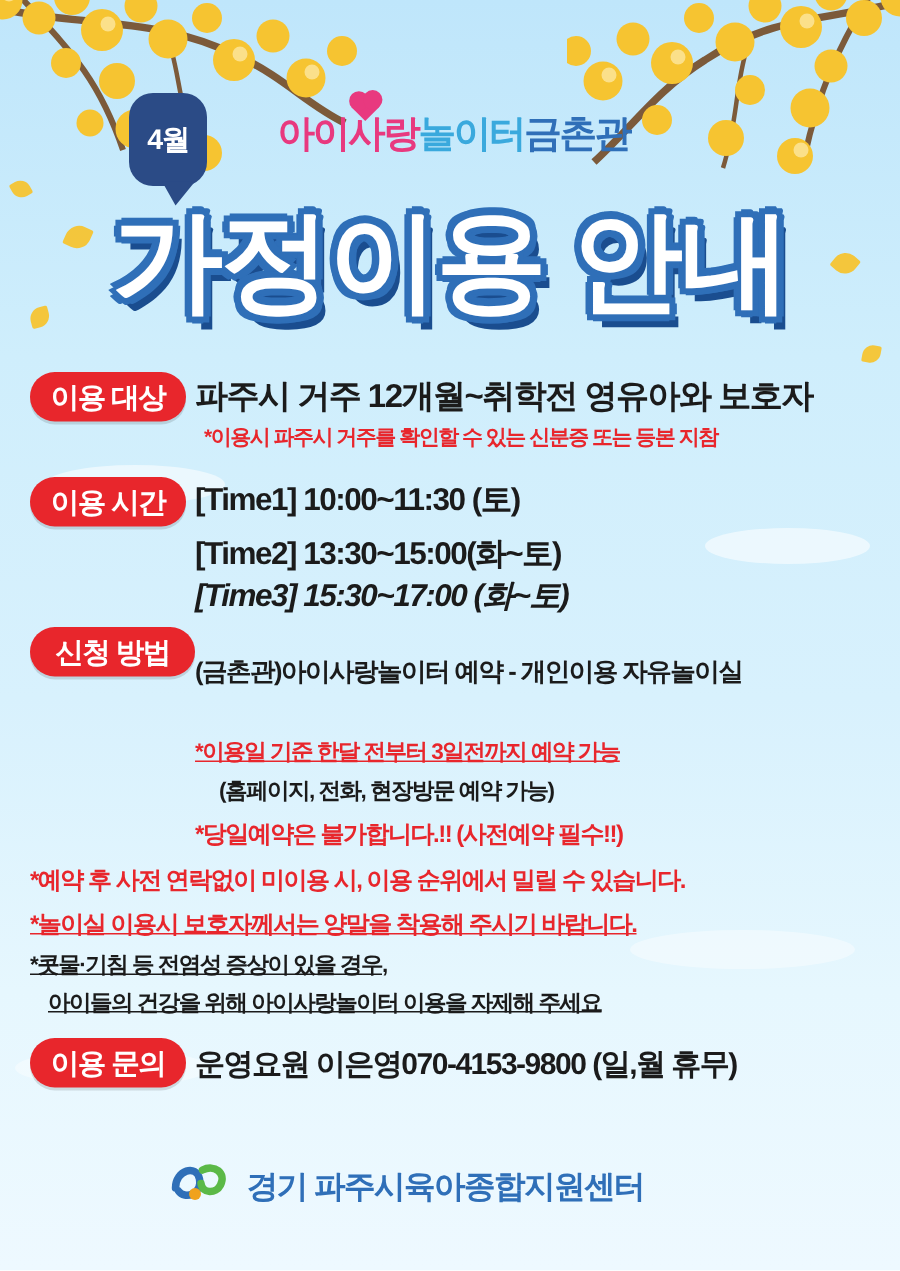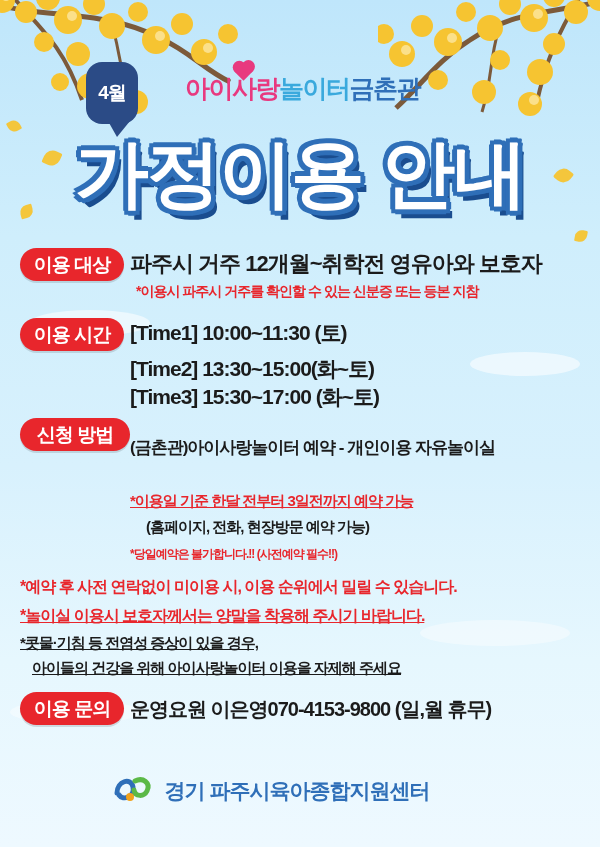--- a/index.html
+++ b/index.html
@@ -180,30 +180,30 @@
     <span>이용 대상</span>
   </div>
   <div class="row-text" style="left:130px;top:249px;font-size:22px;">파주시 거주 12개월~취학전 영유아와 보호자</div>
   <div class="note red" style="left:136px;top:283px;font-size:14px;">*이용시 파주시 거주를 확인할 수 있는 신분증 또는 등본 지참</div>
 
   <div class="lbl" style="left:20px;top:318px;width:104px;height:33px;">
     <span>이용 시간</span>
   </div>
   <div class="row-text" style="left:130px;top:319px;font-size:21px;">[Time1] 10:00~11:30 (토)</div>
   <div class="row-text" style="left:130px;top:355px;font-size:21px;">[Time2] 13:30~15:00(화~토)</div>
-  <div class="row-text" style="left:130px;top:383px;font-size:21px;">[Time3] 15:30~17:00 (화~토)</div>
+  <div class="row-text" style="left:130px;top:383px;font-size:21px;font-style:italic;">[Time3] 15:30~17:00 (화~토)</div>
 
   <div class="lbl" style="left:20px;top:418px;width:110px;height:33px;">
     <span>신청 방법</span>
   </div>
   <div class="row-text" style="left:130px;top:436px;font-size:17px;">(금촌관)아이사랑놀이터 예약 - 개인이용 자유놀이실</div>
 
   <div class="note red ul" style="left:130px;top:492px;font-size:15px;">*이용일 기준 한달 전부터 3일전까지 예약 가능</div>
   <div class="note dark" style="left:146px;top:518px;font-size:15px;">(홈페이지, 전화, 현장방문 예약 가능)</div>
-  <div class="note red" style="left:130px;top:546px;font-size:12px;">*당일예약은 불가합니다.!! (사전예약 필수!!)</div>
+  <div class="note red" style="left:130px;top:546px;font-size:16px;">*당일예약은 불가합니다.!! (사전예약 필수!!)</div>
   <div class="note red" style="left:20px;top:577px;font-size:16px;">*예약 후 사전 연락없이 미이용 시, 이용 순위에서 밀릴 수 있습니다.</div>
   <div class="note red ul" style="left:20px;top:606px;font-size:16px;">*놀이실 이용시 보호자께서는 양말을 착용해 주시기 바랍니다.</div>
   <div class="note dark ul" style="left:20px;top:634px;font-size:15px;">*콧물·기침 등 전염성 증상이 있을 경우,</div>
   <div class="note dark ul" style="left:32px;top:659px;font-size:15px;">아이들의 건강을 위해 아이사랑놀이터 이용을 자제해 주세요</div>
 
   <div class="lbl" style="left:20px;top:692px;width:104px;height:33px;">
     <span>이용 문의</span>
   </div>
   <div class="row-text" style="left:130px;top:696px;font-size:20px;">운영요원 이은영070-4153-9800 (일,월 휴무)</div>
 

